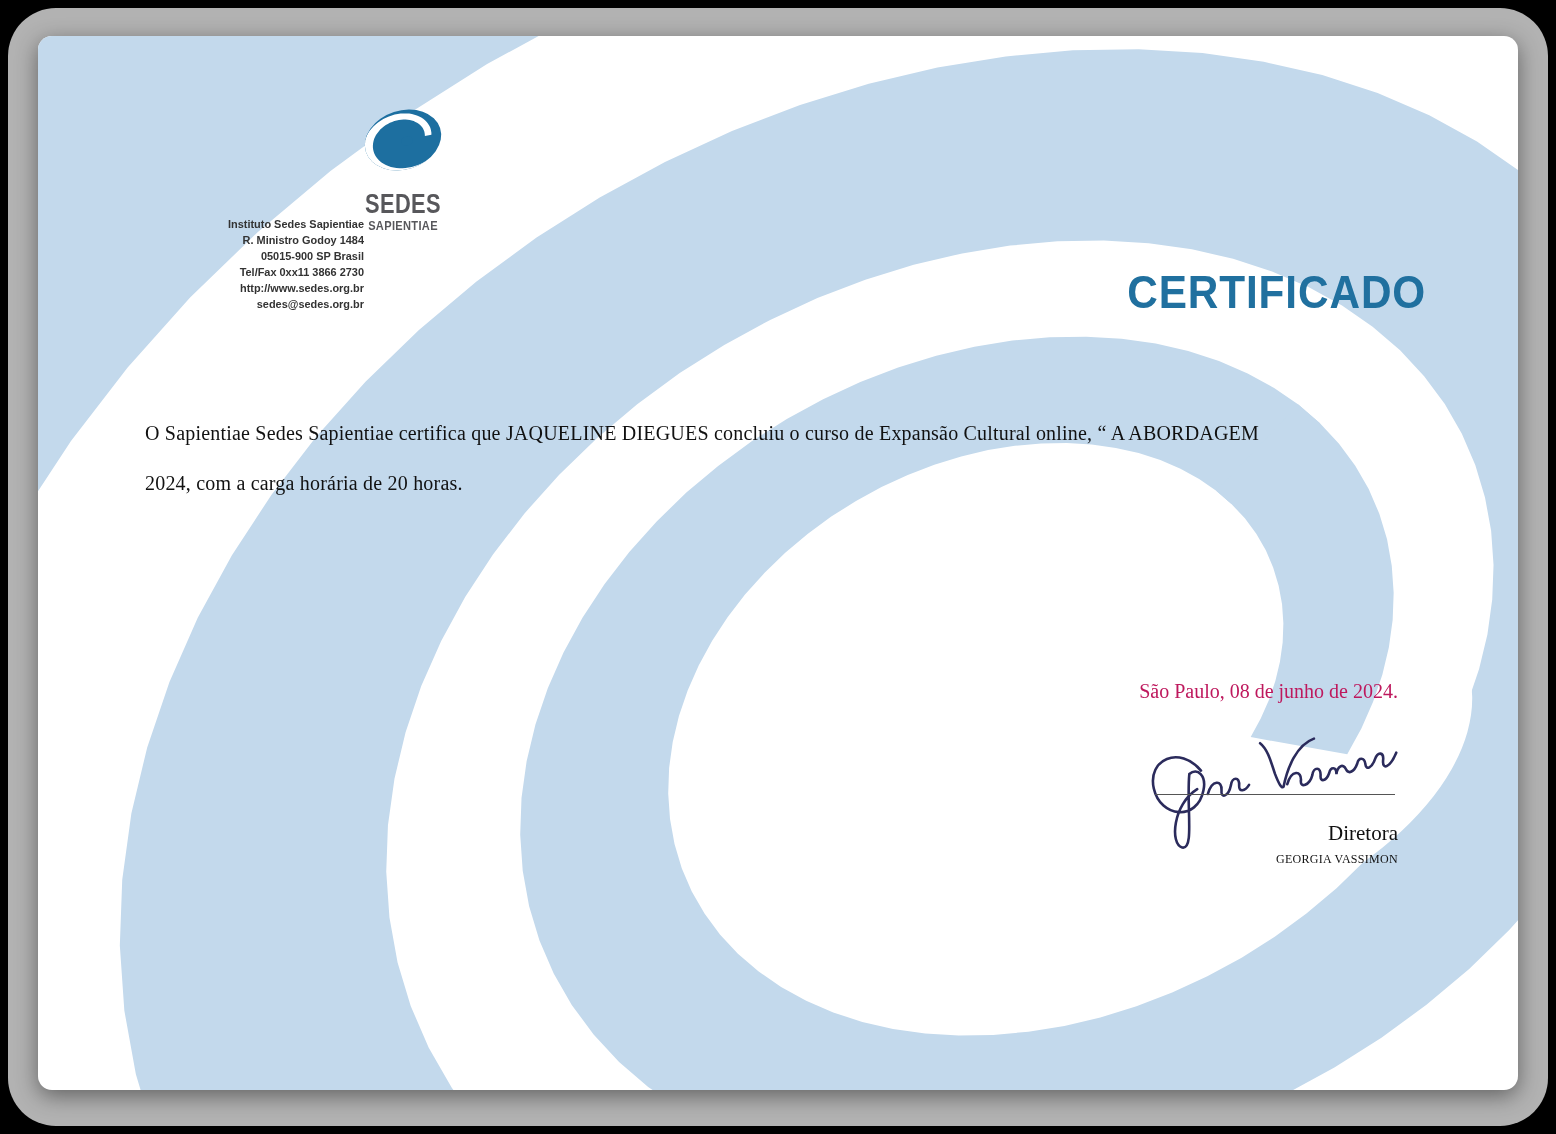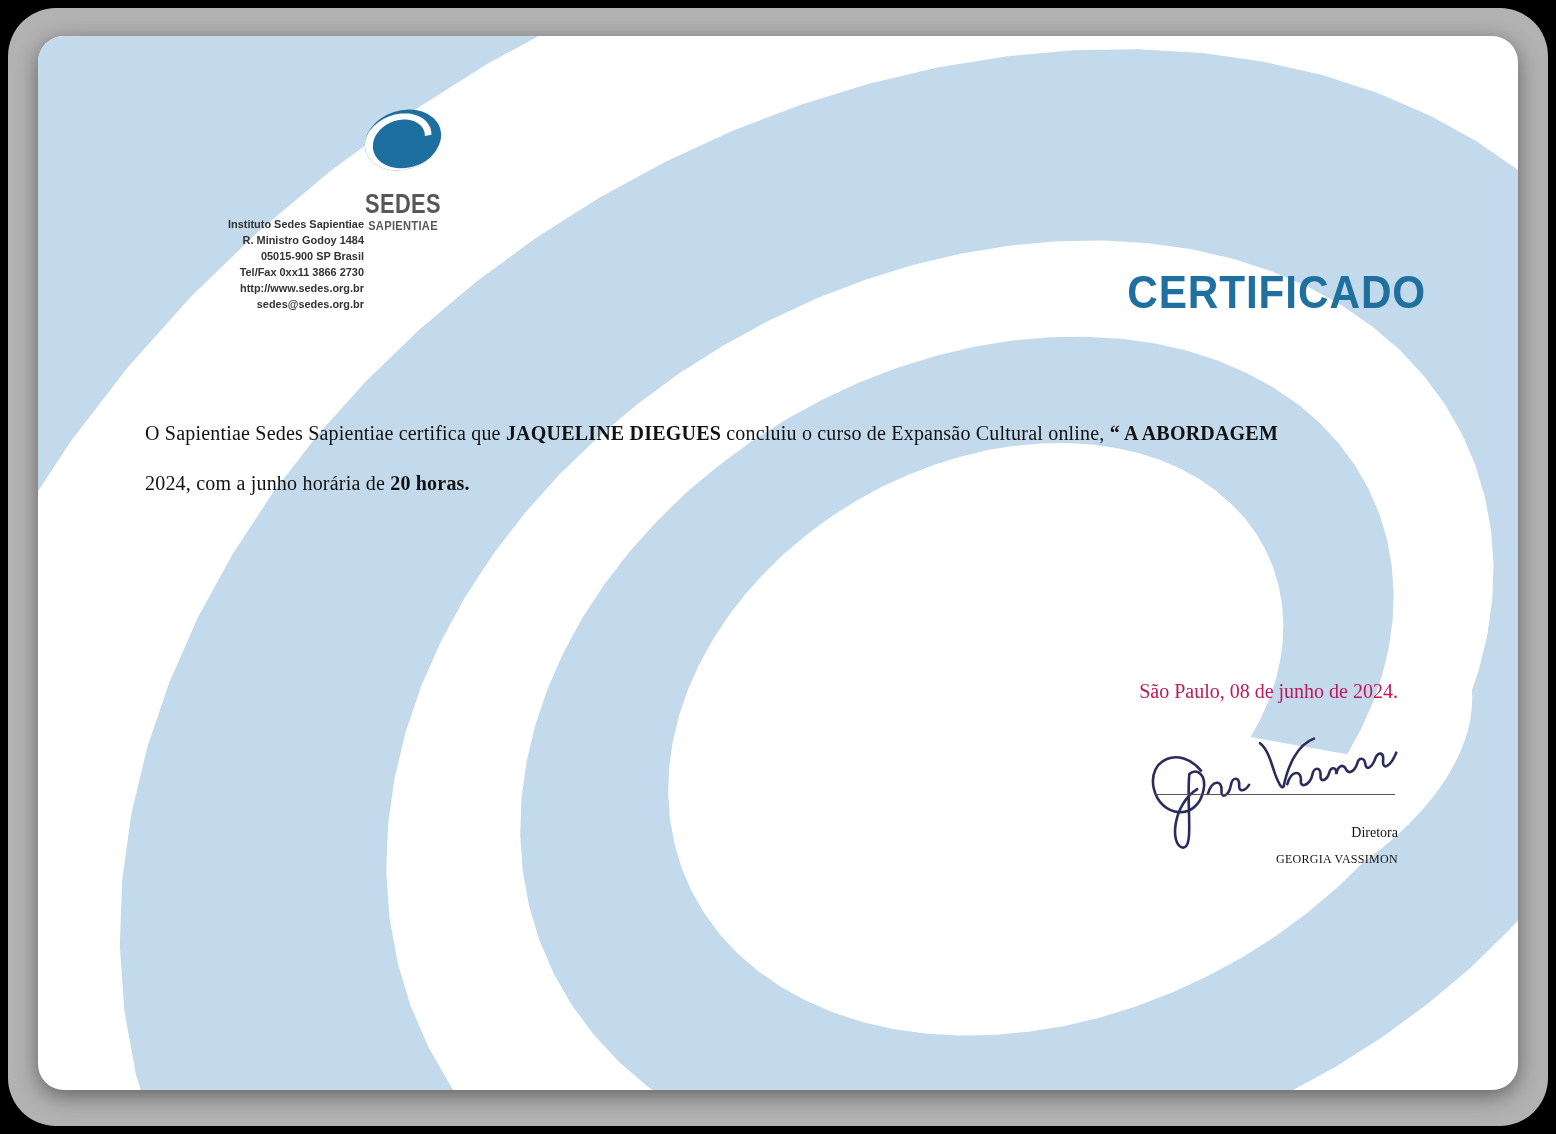--- a/index.html
+++ b/index.html
@@ -5,21 +5,21 @@
   html,body{margin:0;padding:0;}
   body{
     width:1556px;height:1134px;position:relative;background:#000;
     font-family:"Liberation Sans",sans-serif;overflow:hidden;
   }
   .mat{
     position:absolute;inset:8px;background:#b2b2b2;border-radius:48px;
   }
   .page{
     position:absolute;inset:36px 38px 44px 38px;background:#fff;
-    border-radius:26px;overflow:hidden;
+    border-radius:14px;overflow:hidden;
     box-shadow:0 6px 22px rgba(0,0,0,.45);
   }
   .bg{position:absolute;inset:0;width:100%;height:100%;}
 
   
   .logo-block{position:absolute;left:300px;top:60px;width:130px;text-align:center;}
   .logo-mark{width:100px;height:92px;display:block;margin:0 auto;}
   .logo-sedes{
     font-weight:bold;font-size:28px;color:#57575b;letter-spacing:.5px;
     transform:scaleX(.78);transform-origin:center;line-height:28px;margin-top:2px;
@@ -43,37 +43,37 @@
     transform:scaleX(.9);transform-origin:right;white-space:nowrap;
   }
 
   
   .body-text{
     position:absolute;left:107px;top:372px;right:60px;
     font-family:"Liberation Serif",serif;font-size:20px;color:#111;
     line-height:50px;letter-spacing:.2px;
   }
   .body-text .line{white-space:nowrap;}
-  .b{font-weight:bold;}
+  .b{font-weight:normal;}
 
   
   .date-line{
     position:absolute;right:120px;top:644px;
     font-family:"Liberation Serif",serif;font-size:20px;color:#be185d;
     white-space:nowrap;
   }
 
   
   .sig-svg{position:absolute;left:1100px;top:688px;width:270px;height:135px;}
   .sig-rule{position:absolute;left:1117px;top:758px;width:240px;border-top:1.5px solid #555;}
   .credits{
     position:absolute;right:120px;top:784px;text-align:right;
     font-family:"Liberation Serif",serif;color:#111;
   }
-  .credit-role{font-size:14px;line-height:26px;}
+  .credit-role{font-size:21px;line-height:26px;}
   .credit-name{font-size:12px;line-height:27px;letter-spacing:.3px;}
 </style>
 </head>
 <body>
 
 <div class="mat"></div>
 
 <div class="page">
 
   <svg id="bg" class="bg" viewBox="0 0 1476 1054" preserveAspectRatio="none">
@@ -103,21 +103,21 @@
     <div>05015-900 SP Brasil</div>
     <div>Tel/Fax 0xx11 3866 2730</div>
     <div>http://www.sedes.org.br</div>
     <div>sedes@sedes.org.br</div>
   </div>
 
   <div class="title">CERTIFICADO</div>
 
   <div class="body-text">
     <div class="line"><span>O Sapientiae Sedes Sapientiae certifica que </span><span class="b">JAQUELINE DIEGUES</span><span> concluiu o curso de Expansão Cultural online, </span><span class="b">“ A ABORDAGEM</span></div>
-    <div class="line"><span>2024, com a junho horária de </span><span class="b">20 horas.</span></div>
+    <div class="line"><span>2024, com a carga horária de </span><span class="b">20 horas.</span></div>
   </div>
 
   <div class="date-line">São Paulo, 08 de junho de 2024.</div>
 
   <svg class="sig-svg" viewBox="0 0 270 135">
     <g fill="none" stroke="#2b2b5c" stroke-width="2.6" stroke-linecap="round" transform="rotate(-7 135 67)">
       <path d="M66,38 C48,10 14,20 17,50 C20,80 56,88 66,58 C71,44 63,34 54,40
                C47,72 50,116 38,112 C26,107 34,68 60,56"></path>
       <path d="M70,62 C76,48 86,50 84,60 C82,68 90,68 94,56 C96,48 104,48 102,58
                C101,64 107,64 112,58"></path>

